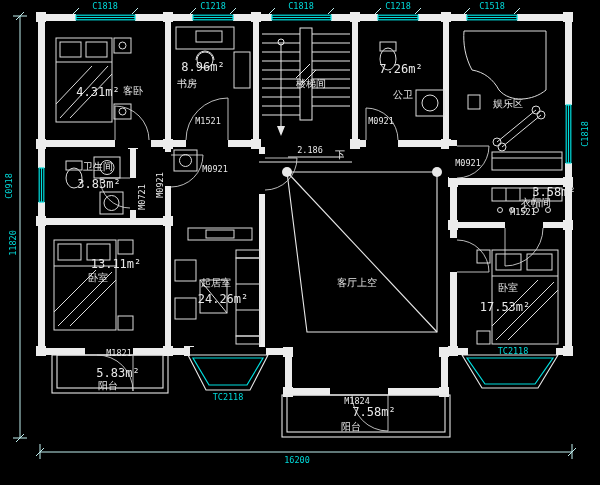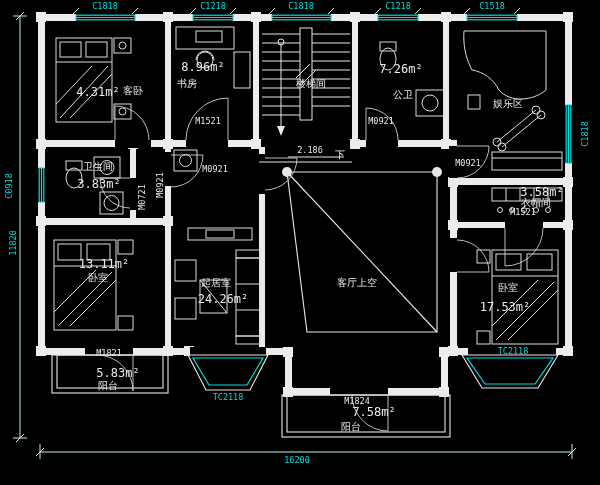--- a/index.html
+++ b/index.html
@@ -291,40 +291,40 @@
 <div class="lbl ar" style="left:98px;top:86px">4.31m²</div>
 <div class="lbl cn" style="left:133px;top:86px">客卧</div>
 <div class="lbl ar" style="left:203px;top:61px">8.96m²</div>
 <div class="lbl cn" style="left:187px;top:79px">书房</div>
 <div class="lbl cn" style="left:311px;top:79px">楼梯间</div>
 <div class="lbl ar" style="left:401px;top:63px">7.26m²</div>
 <div class="lbl cn" style="left:403px;top:90px">公卫</div>
 <div class="lbl cn" style="left:508px;top:99px">娱乐区</div>
 <div class="lbl cn" style="left:98px;top:162px">卫生间</div>
 <div class="lbl ar" style="left:99px;top:178px">3.83m²</div>
-<div class="lbl ar" style="left:104px;top:258px">13.11m²</div>
+<div class="lbl ar" style="left:116px;top:258px">13.11m²</div>
 <div class="lbl cn" style="left:98px;top:273px">卧室</div>
 <div class="lbl cn" style="left:216px;top:278px">起居室</div>
 <div class="lbl ar" style="left:223px;top:293px">24.26m²</div>
 <div class="lbl cn" style="left:357px;top:278px">客厅上空</div>
-<div class="lbl ar" style="left:542px;top:186px">3.58m²</div>
+<div class="lbl ar" style="left:554px;top:186px">3.58m²</div>
 <div class="lbl cn" style="left:536px;top:198px">衣帽间</div>
 <div class="lbl cn" style="left:508px;top:283px">卧室</div>
 <div class="lbl ar" style="left:505px;top:301px">17.53m²</div>
 <div class="lbl ar" style="left:118px;top:367px">5.83m²</div>
 <div class="lbl cn" style="left:108px;top:381px">阳台</div>
 <div class="lbl ar" style="left:374px;top:406px">7.58m²</div>
 <div class="lbl cn" style="left:351px;top:422px">阳台</div>
 
 <div class="lbl" style="left:208px;top:117px">M1521</div>
 <div class="lbl" style="left:381px;top:117px">M0921</div>
 <div class="lbl" style="left:215px;top:165px">M0921</div>
 <div class="lbl" style="left:468px;top:159px">M0921</div>
 <div class="lbl rot" style="left:142px;top:197px">M0721</div>
 <div class="lbl rot" style="left:160px;top:185px">M0921</div>
 <div class="lbl" style="left:523px;top:208px">M1521</div>
-<div class="lbl" style="left:109px;top:349px">M1821</div>
+<div class="lbl" style="left:119px;top:349px">M1821</div>
 <div class="lbl" style="left:357px;top:397px">M1824</div>
 
 <div class="lbl" style="left:310px;top:146px">2.186</div>
 <div class="lbl cn" style="left:340px;top:150px">下</div>
 
 </div>
 
 </body></html>

